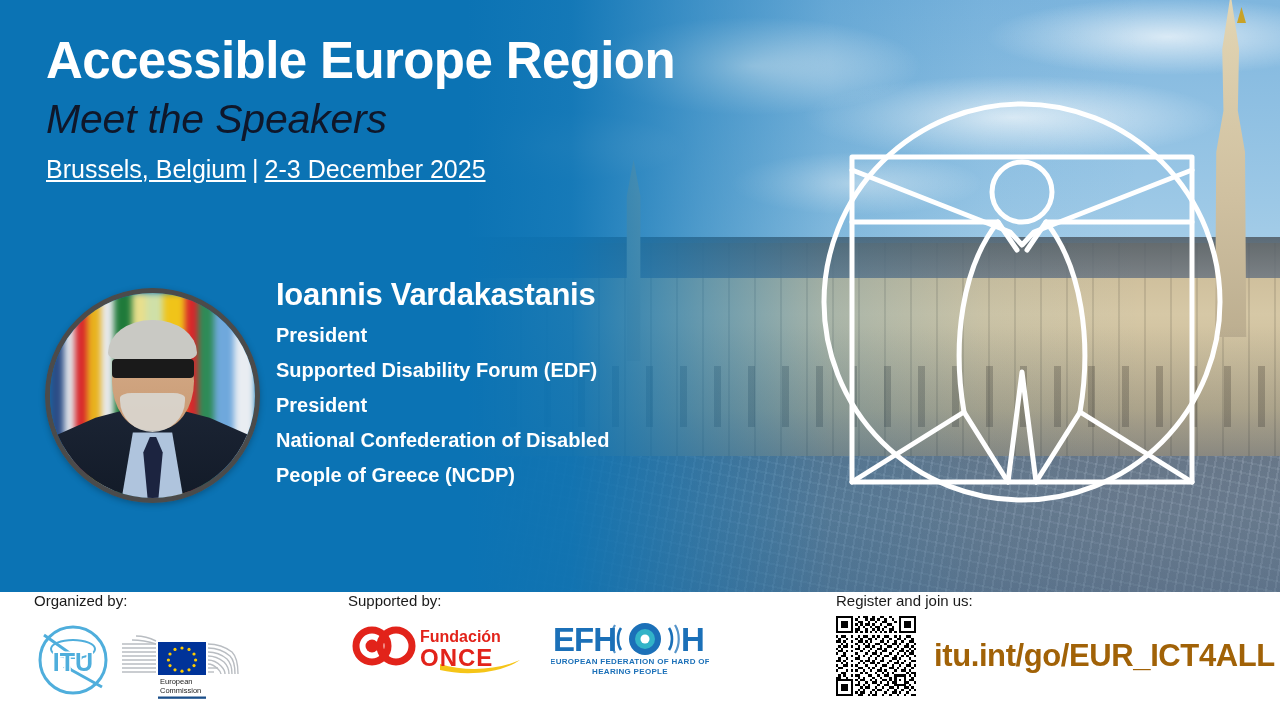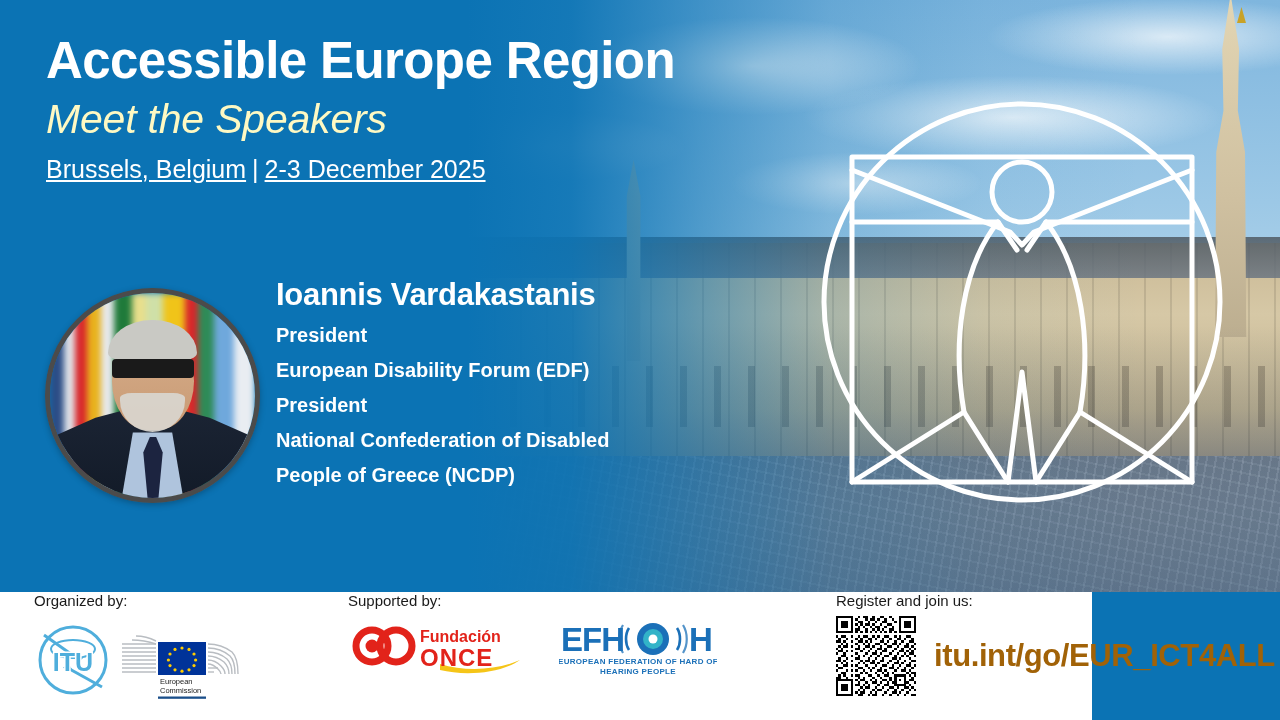--- a/index.html
+++ b/index.html
@@ -154,21 +154,21 @@
     color: #ffffff;
     letter-spacing: -0.6px;
     line-height: 1.05;
     white-space: nowrap;
   }
   .title-sub {
     margin: 10px 0 0 0;
     font-size: 41px;
     font-style: italic;
     font-weight: normal;
-    color: #fef9c3;
+    color: #0f172a;
     line-height: 1.05;
     letter-spacing: -0.2px;
     white-space: nowrap;
   }
   .title-meta {
     margin: 14px 0 0 0;
     font-size: 25px;
     color: #ffffff;
     font-weight: normal;
     white-space: nowrap;
@@ -296,21 +296,21 @@
     line-height: 1.15;
     white-space: nowrap;
   }
   .speaker-line:last-child { margin-bottom: 0; }
 
   
   .footer {
     position: absolute;
     left: 0;
     top: 592px;
-    width: 1092px;
+    width: 1280px;
     height: 128px;
     background: #ffffff;
   }
   .foot-col {
     position: absolute;
     top: 0;
     height: 128px;
   }
   .foot-label {
     margin: 0;
@@ -419,21 +419,21 @@
       <div class="tie"></div>
       <div class="head"></div>
       <div class="hair"></div>
       <div class="beard"></div>
       <div class="glasses"></div>
     </div>
 
     <div class="speaker-text">
       <p class="speaker-name">Ioannis Vardakastanis</p>
       <p class="speaker-line">President</p>
-      <p class="speaker-line">European Disability Forum (EDF)</p>
+      <p class="speaker-line">Supported Disability Forum (EDF)</p>
       <p class="speaker-line">President</p>
       <p class="speaker-line">National Confederation of Disabled</p>
       <p class="speaker-line">People of Greece (NCDP)</p>
     </div>
   </div>
 
   <div class="footer">
 
     <div class="foot-col col-organized">
       <p class="foot-label">Organized by:</p>
@@ -491,21 +491,21 @@
             <text x="40" y="66" font-family="Liberation Sans, sans-serif" font-size="7.5" fill="#1a1a1a">European</text>
             <text x="40" y="75" font-family="Liberation Sans, sans-serif" font-size="7.5" fill="#1a1a1a">Commission</text>
             <rect x="38" y="78.5" width="48" height="2.3" fill="#1B4F8A"></rect>
           </svg>
         </div>
       </div>
     </div>
 
     <div class="foot-col col-supported">
       <p class="foot-label">Supported by:</p>
-      <div class="logo-row" style="gap:36px;">
+      <div class="logo-row" style="gap:28px;">
 
         <div class="once-logo">
           <svg viewBox="0 0 175 56">
             <path d="M92 44 C118 52 150 50 172 40 C152 54 116 56 92 50 Z" fill="#F5C518"></path>
             <circle cx="24" cy="26" r="16" fill="none" stroke="#E2231A" stroke-width="7"></circle>
             <circle cx="48" cy="26" r="16" fill="none" stroke="#E2231A" stroke-width="7"></circle>
             <circle cx="24" cy="26" r="6.5" fill="#E2231A"></circle>
             <text x="72" y="22" font-family="Liberation Sans, sans-serif" font-size="16" font-weight="bold" fill="#E2231A">Fundación</text>
             <text x="72" y="46" font-family="Liberation Sans, sans-serif" font-size="24" font-weight="bold" fill="#E2231A" letter-spacing="1">ONCE</text>
           </svg>

